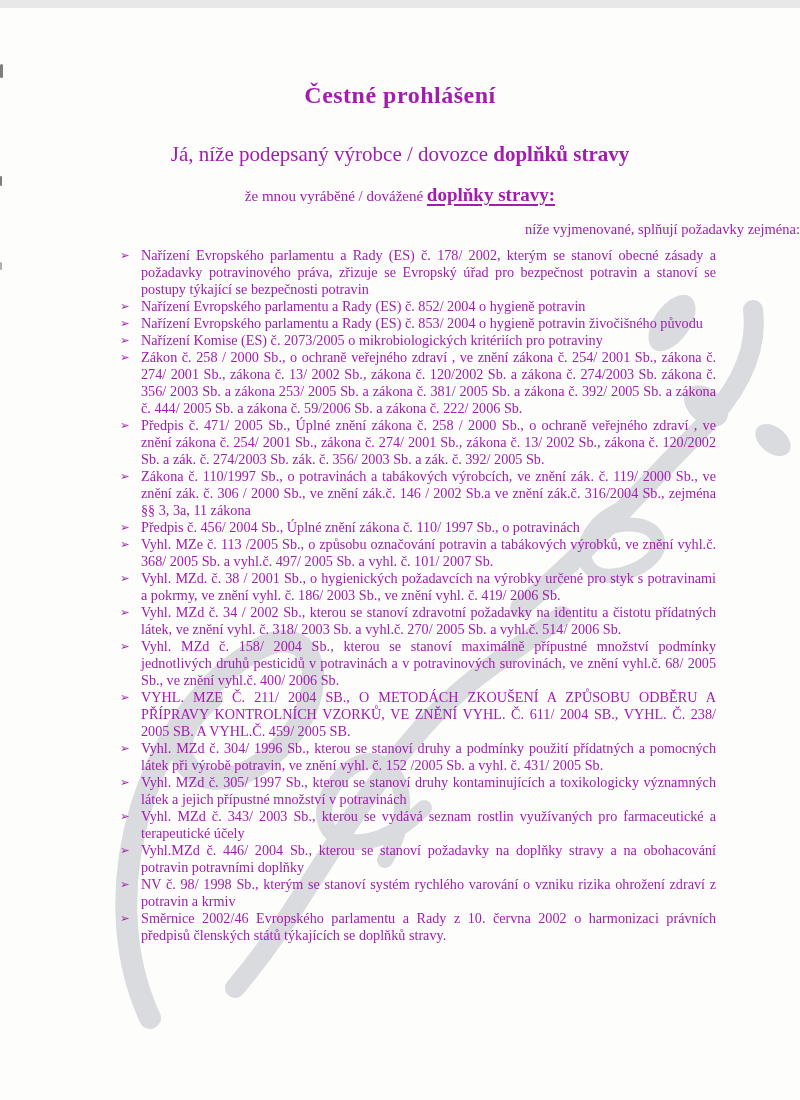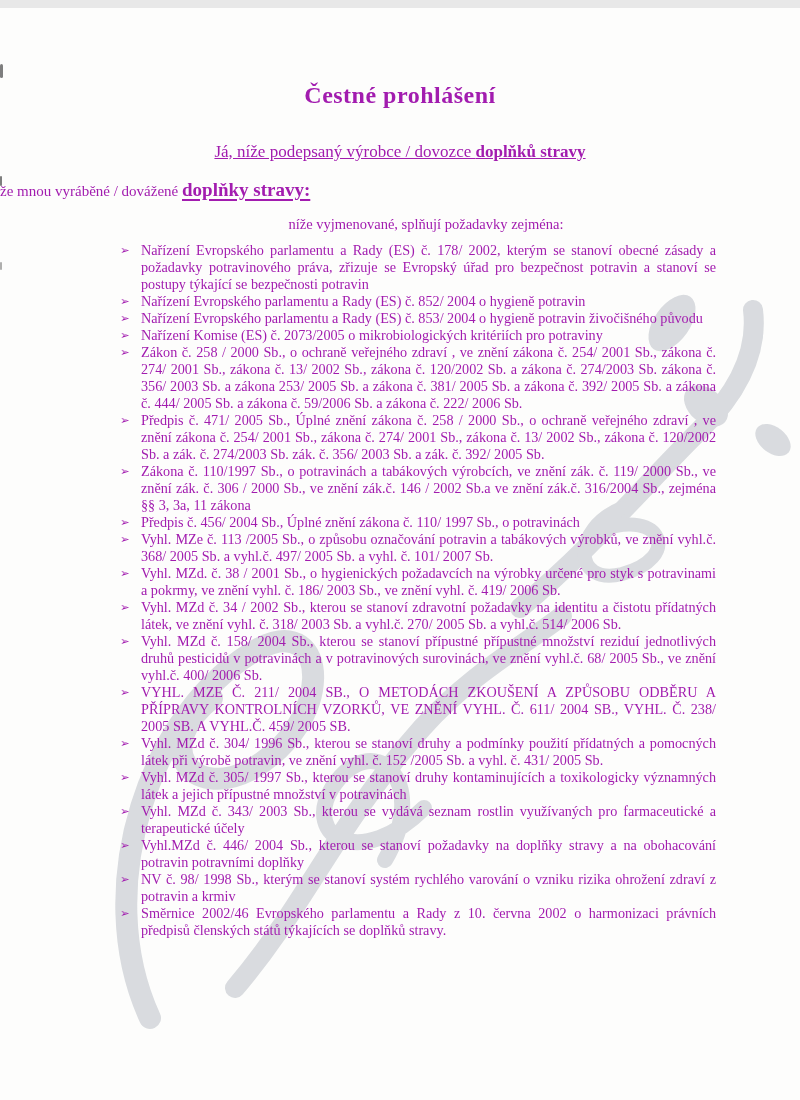--- a/index.html
+++ b/index.html
@@ -19,39 +19,39 @@
   .edge-a2{top:168px;height:10px;width:2px;}
   .edge-a3{top:254px;height:8px;width:2px;opacity:.4;}
 
   .title{
     padding-top:74px;
     text-align:center;
     font-size:24px;
     font-weight:bold;
     letter-spacing:.5px;
   }
-  .intro1{margin-top:33px;text-align:center;font-size:17px;text-decoration:underline;}
+  .intro1{margin-top:33px;text-align:center;font-size:21px;}
   .intro1 .bold{font-weight:bold;}
   .declare{
     margin-top:29px;text-align:center;
     font-size:15px;font-weight:bold;
     letter-spacing:.5em;
   }
-  .intro2{margin-top:17px;font-size:15px;}
+  .intro2{margin-top:17px;text-align:center;font-size:15px;}
   .intro2 .big-underline{
     font-weight:bold;font-size:19px;
     text-decoration:underline;
     text-decoration-thickness:2px;
     text-underline-offset:3px;
   }
   .list-intro{
     margin-top:15px;
     padding-left:52px;
     font-size:14.5px;
-    text-align:center;
+    text-align:right;
   }
   ul.reg-list{
     margin:9px 0 0 0;
     padding:0 84px 0 141px;
     list-style:none;
   }
   li.reg-item{
     position:relative;
     font-size:14.2px;
     line-height:17px;
@@ -104,21 +104,21 @@
         <li class="reg-item"><span class="bullet">➢</span><span class="bold">Nařízení Evropského parlamentu a Rady (ES) č. 852/ 2004 </span><span>o hygieně potravin</span></li>
         <li class="reg-item"><span class="bullet">➢</span><span class="bold">Nařízení Evropského parlamentu a Rady (ES) č. 853/ 2004 </span><span>o hygieně potravin živočišného původu</span></li>
         <li class="reg-item"><span class="bullet">➢</span><span class="bold">Nařízení Komise (ES) č. 2073/2005 </span><span>o mikrobiologických kritériích pro potraviny</span></li>
         <li class="reg-item"><span class="bullet">➢</span><span class="bold">Zákon č. 258 / 2000 Sb., </span><span>o ochraně veřejného zdraví , ve znění </span><span class="bold">zákona č. 254/ 2001 Sb., zákona č. 274/ 2001 Sb., zákona č. 13/ 2002 Sb., zákona č. 120/2002 Sb. a zákona č. 274/2003 Sb. zákona č. 356/ 2003 Sb. a zákona 253/ 2005 Sb. a zákona č. 381/ 2005 Sb. a zákona č. 392/ 2005 Sb. a zákona č. 444/ 2005 Sb. a zákona č. 59/2006 Sb. a zákona č. 222/ 2006 Sb.</span></li>
         <li class="reg-item"><span class="bullet">➢</span><span class="bold">Předpis č. 471/ 2005 Sb., Úplné znění zákona č. 258 / 2000 Sb., </span><span>o ochraně veřejného zdraví , ve znění </span><span class="bold">zákona č. 254/ 2001 Sb., zákona č. 274/ 2001 Sb., zákona č. 13/ 2002 Sb., zákona č. 120/2002 Sb. a zák. č. 274/2003 Sb. zák. č. 356/ 2003 Sb. a zák. č. 392/ 2005 Sb.</span></li>
         <li class="reg-item"><span class="bullet">➢</span><span class="bold">Zákona č. 110/1997 Sb., </span><span>o potravinách a tabákových výrobcích, ve znění </span><span class="bold">zák. č. 119/ 2000 Sb., </span><span>ve znění </span><span class="bold">zák. č. 306 / 2000 Sb., </span><span>ve znění </span><span class="bold">zák.č. 146 / 2002 Sb.a ve znění zák.č. 316/2004 Sb., </span><span>zejména </span><span class="bold">§§ 3, 3a, 11 zákona</span></li>
         <li class="reg-item"><span class="bullet">➢</span><span class="bold">Předpis č. 456/ 2004 Sb., Úplné znění zákona č. 110/ 1997 Sb., o potravinách</span></li>
         <li class="reg-item"><span class="bullet">➢</span><span class="bold">Vyhl. MZe č. 113 /2005 Sb., </span><span>o způsobu označování potravin a tabákových výrobků, ve znění </span><span class="bold">vyhl.č. 368/ 2005 Sb. a vyhl.č. 497/ 2005 Sb. a </span><span>vyhl. č. 101/ 2007 Sb.</span></li>
         <li class="reg-item"><span class="bullet">➢</span><span class="bold">Vyhl. MZd. č. 38 / 2001 Sb., </span><span>o hygienických požadavcích na výrobky určené pro styk s potravinami a pokrmy, ve znění </span><span class="bold">vyhl. č. 186/ 2003 Sb., ve znění vyhl. č. 419/ 2006 Sb.</span></li>
         <li class="reg-item"><span class="bullet">➢</span><span class="bold">Vyhl. MZd č. 34 / 2002 Sb., </span><span>kterou se stanoví zdravotní požadavky na identitu a čistotu přídatných látek, ve znění </span><span class="bold">vyhl. č. 318/ 2003 Sb. a vyhl.č. 270/ 2005 Sb. a vyhl.č. 514/ 2006 Sb.</span></li>
-        <li class="reg-item"><span class="bullet">➢</span><span class="bold">Vyhl. MZd č. 158/ 2004 Sb., </span><span>kterou se stanoví přípustné přípustné množství reziduí jednotlivých druhů pesticidů v potravinách a v potravinových surovinách, </span><span class="bold">ve znění vyhl.č. 68/ 2005 Sb., ve znění vyhl.č. 400/ 2006 Sb.</span></li>
+        <li class="reg-item"><span class="bullet">➢</span><span class="bold">Vyhl. MZd č. 158/ 2004 Sb., </span><span>kterou se stanoví maximálně přípustné množství podmínky jednotlivých druhů pesticidů v potravinách a v potravinových surovinách, </span><span class="bold">ve znění vyhl.č. 68/ 2005 Sb., ve znění vyhl.č. 400/ 2006 Sb.</span></li>
         <li class="reg-item"><span class="bullet">➢</span><span>VYHL. MZE Č. 211/ 2004 SB., </span><span class="bold">O METODÁCH ZKOUŠENÍ A ZPŮSOBU ODBĚRU A PŘÍPRAVY KONTROLNÍCH VZORKŮ, VE ZNĚNÍ </span><span>VYHL. Č. 611/ 2004 SB., VYHL. Č. 238/ 2005 SB. A VYHL.Č. 459/ 2005 SB.</span></li>
         <li class="reg-item"><span class="bullet">➢</span><span class="bold">Vyhl. MZd č. 304/ 1996 Sb., </span><span>kterou se stanoví druhy a podmínky použití přídatných a pomocných látek při výrobě potravin, ve znění </span><span class="bold">vyhl. č. 152 /2005 Sb. a vyhl. č. 431/ 2005 Sb.</span></li>
         <li class="reg-item"><span class="bullet">➢</span><span class="bold">Vyhl. MZd č. 305/ 1997 Sb., </span><span>kterou se stanoví druhy kontaminujících a toxikologicky významných látek a jejich přípustné množství v potravinách</span></li>
         <li class="reg-item"><span class="bullet">➢</span><span class="bold">Vyhl. MZd č. 343/ 2003 Sb., </span><span>kterou se vydává seznam rostlin využívaných pro farmaceutické a terapeutické účely</span></li>
         <li class="reg-item"><span class="bullet">➢</span><span class="bold">Vyhl.MZd č. 446/ 2004 Sb., </span><span>kterou se stanoví požadavky na doplňky stravy a na obohacování potravin potravními doplňky</span></li>
         <li class="reg-item"><span class="bullet">➢</span><span class="bold">NV č. 98/ 1998 Sb., </span><span>kterým se stanoví systém rychlého varování o vzniku rizika ohrožení zdraví z potravin a krmiv</span></li>
         <li class="reg-item"><span class="bullet">➢</span><span class="bold">Směrnice 2002/46 Evropského parlamentu a Rady </span><span>z 10. června 2002 o harmonizaci právních předpisů členských států týkajících se doplňků stravy.</span></li>
       </ul>
   </div>
 

